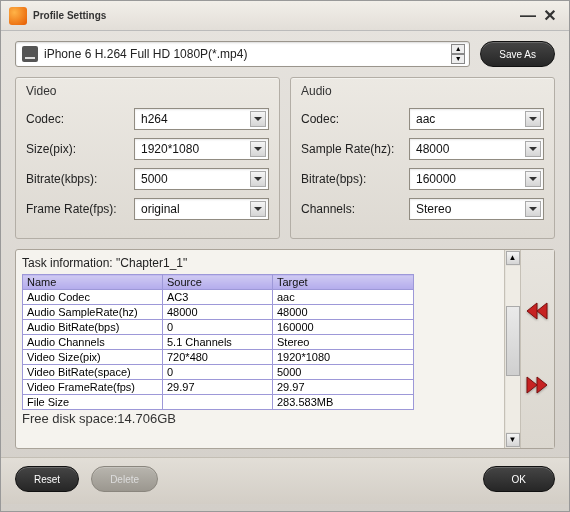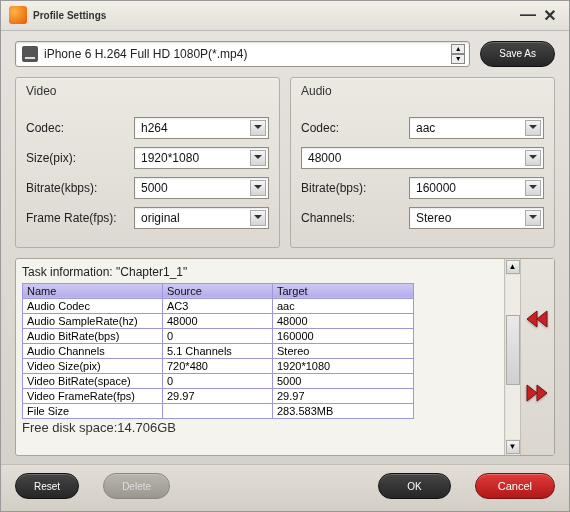--- a/index.html
+++ b/index.html
@@ -87,21 +87,21 @@
     display: flex; gap: 10px; padding: 4px 14px;
   }
   .group {
     border: 1px solid #b3aea6;
     border-radius: 3px;
     background: linear-gradient(#ece9e3,#ddd9d2);
     padding: 6px 10px 10px 10px;
     width: 50%;
     box-shadow: inset 0 1px 0 rgba(255,255,255,0.4);
   }
-  .group-title { font-size: 12px; color:#333; margin-bottom: 19px; }
+  .group-title { font-size: 12px; color:#333; margin-bottom: 10px; }
   .row { display:flex; align-items:center; margin: 8px 0; }
   .row label { width: 108px; font-size:12px; color:#222; }
   .combo {
     flex:1; height:22px; background:#fff; border:1px solid #918c82;
     display:flex; align-items:center; padding:0 2px 0 6px;
     box-shadow: inset 0 1px 2px rgba(0,0,0,0.1);
   }
   .combo span { flex:1; font-size:12px; color:#111; }
   .combo .arrow {
     width:16px; height:16px; border:1px solid #aaa;
@@ -147,21 +147,21 @@
   .scrollbar .sbtn { width:14px; height:14px; border:1px solid #aaa; background:linear-gradient(#f5f5f5,#d5d5d5); margin:1px 0; font-size:8px; text-align:center; line-height:12px;}
   .scrollbar .track { flex:1; width:14px; background:#efece5; position:relative; }
   .scrollbar .thumb { position:absolute; left:0; width:14px; top:40px; height:70px; background:linear-gradient(#eaeaea,#cfcfcf); border:1px solid #aaa; }
   .sidecol {
     width:34px; display:flex; flex-direction:column; justify-content:center; align-items:center; gap:50px;
     background: linear-gradient(#e7e4de,#dbd7cf);
     border-left:1px solid #c5c0b6;
   }
   .navbtn svg { filter: drop-shadow(0 1px 1px rgba(0,0,0,0.3)); }
   .footer {
-    display:flex; align-items:center; padding: 8px 14px 12px 14px; gap:24px;
+    display:flex; align-items:center; padding: 8px 14px 12px 14px; gap:12px;
     border-top:1px solid #c3beb4;
     background: linear-gradient(#e2ded7,#d3cec6);
   }
   .footer .sp { flex:1; }
 </style>
 </head>
 <body>
 
 <div class="window">
 
@@ -221,20 +221,21 @@
     <div class="group">
       <div class="group-title">Audio</div>
       <div class="row">
         <label>Codec:</label>
         <div class="combo">
           <span>aac</span>
           <div class="arrow"></div>
         </div>
       </div>
       <div class="row">
+        <label>Sample Rate(hz):</label>
         <div class="combo">
           <span>48000</span>
           <div class="arrow"></div>
         </div>
       </div>
       <div class="row">
         <label>Bitrate(bps):</label>
         <div class="combo">
           <span>160000</span>
           <div class="arrow"></div>
@@ -327,16 +328,15 @@
         </svg>
       </div>
     </div>
   </div>
 
   <div class="footer">
     <button class="btn-dark">Reset</button>
     <button class="btn-dark btn-disabled">Delete</button>
     <div class="sp"></div>
     <button class="btn-dark" style="padding:0 28px">OK</button>
-    <button class="btn-red">Cancel</button>
   </div>
 
 </div>
 
 </body></html>

